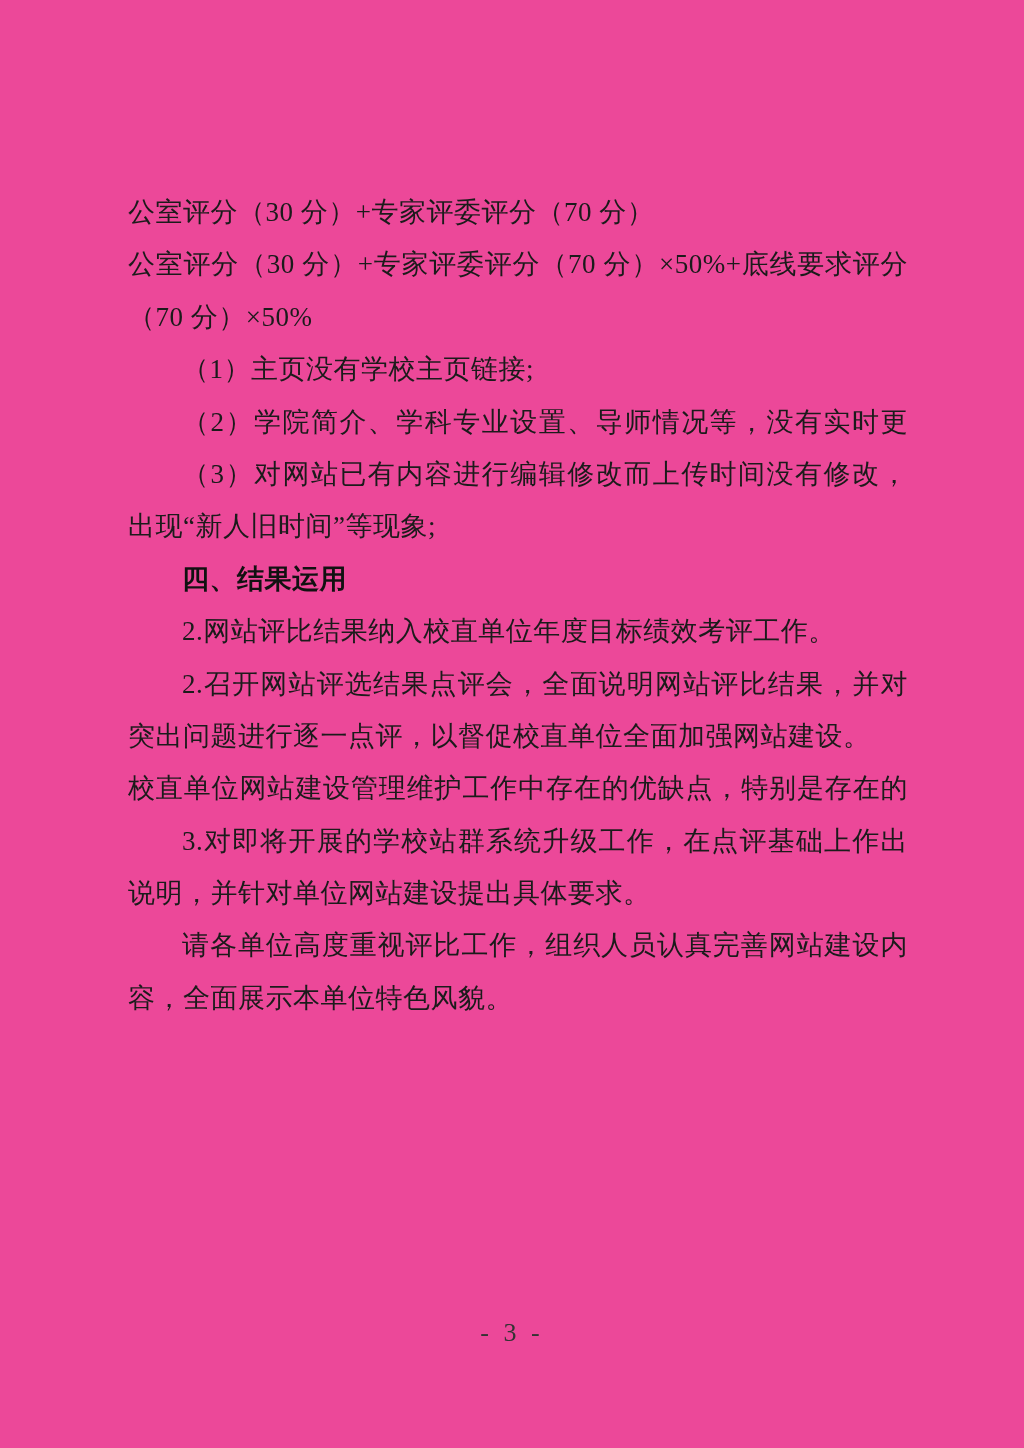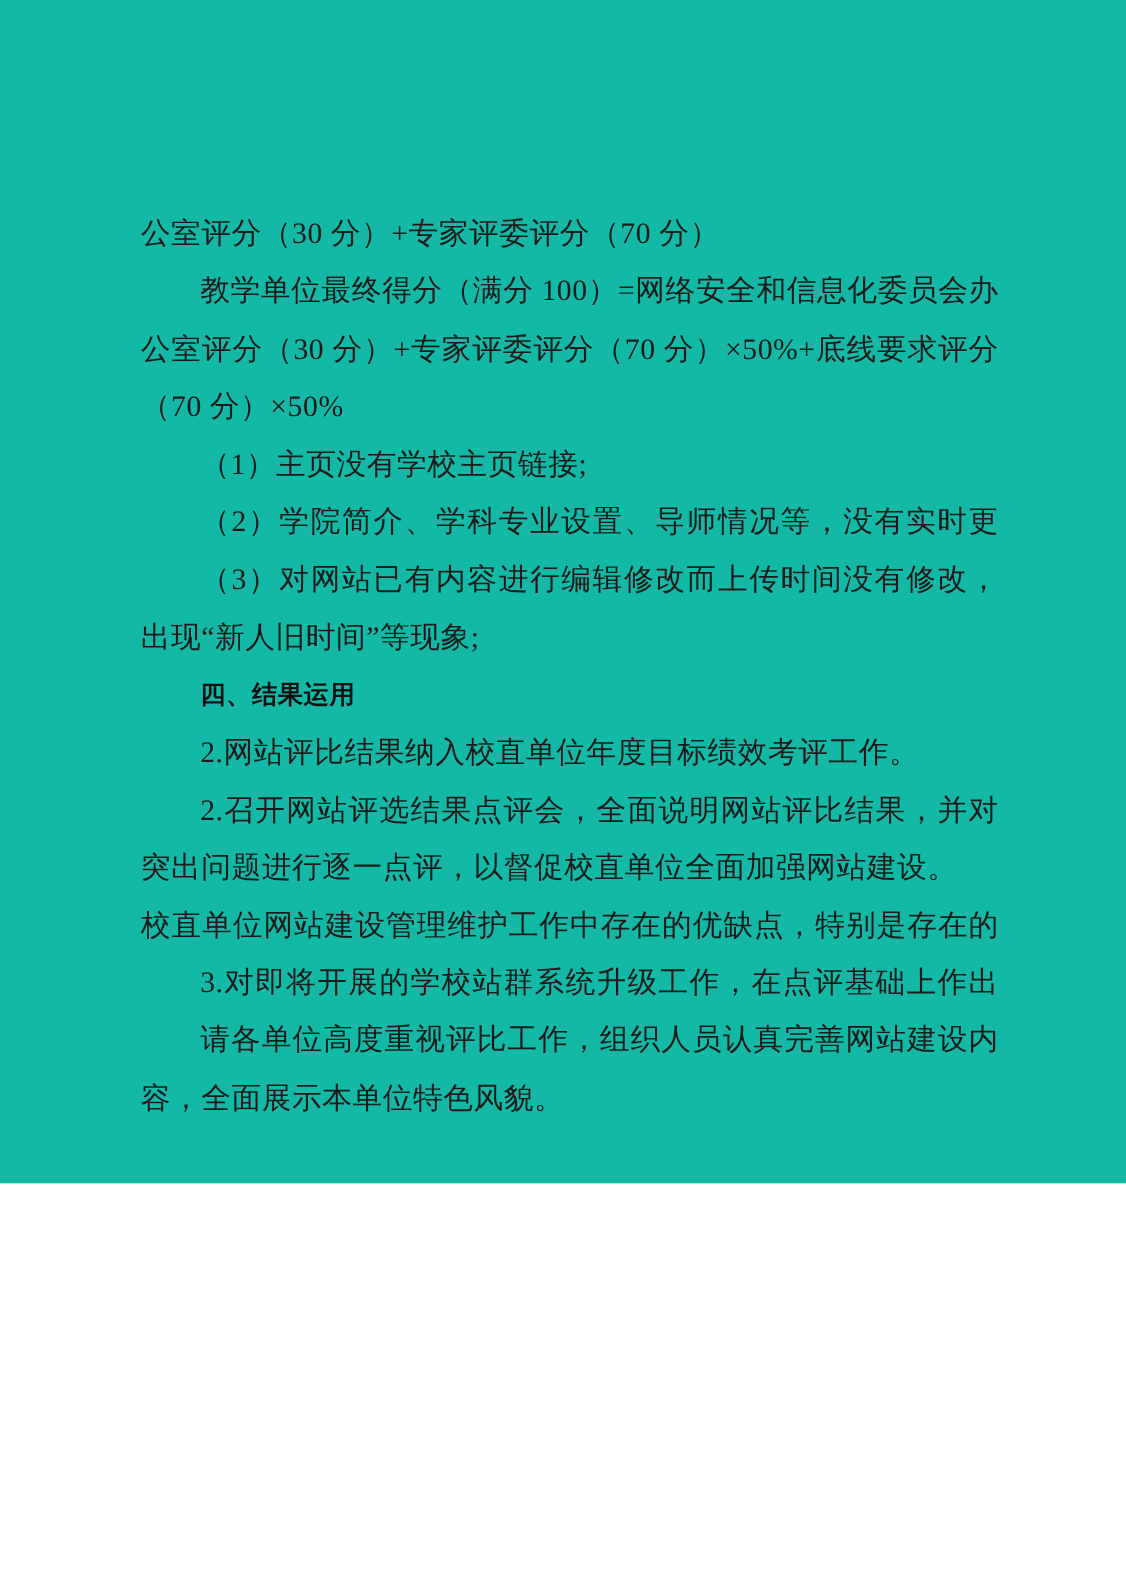--- a/index.html
+++ b/index.html
@@ -3,22 +3,22 @@
 <meta charset="utf-8">
 <style>
   html, body {
     margin: 0;
     padding: 0;
     background: #ffffff;
   }
   .sheet {
     position: relative;
     width: 1024px;
-    height: 1076px;
-    background: #14b8a6;
+    height: 1448px;
+    background: #ec4899;
     overflow: hidden;
     font-family: "Liberation Serif", "DejaVu Serif", serif;
   }
   .doc {
     position: absolute;
     left: 128px;
     top: 186px;
     width: 780px;
     font-size: 27px;
     line-height: 52.4px;
@@ -34,21 +34,21 @@
   }
   .line.justify {
     text-align-last: justify;
   }
   .line.indent {
     text-indent: 54px;
   }
   .line.heading {
     font-family: "Liberation Sans", "DejaVu Sans", sans-serif;
     font-weight: 700;
-    font-size: 23px;
+    font-size: 27px;
     color: #111111;
   }
   .footer {
     position: absolute;
     left: 0;
     top: 1318px;
     width: 1024px;
     text-align: center;
     font-size: 26px;
     color: #333333;
@@ -56,30 +56,30 @@
     font-family: "Liberation Serif", "DejaVu Serif", serif;
   }
 </style>
 </head>
 <body>
 
 <div class="sheet">
   <div class="doc">
 
   <div class="line">公室评分（30 分）+专家评委评分（70 分）</div>
-      <div class="line indent justify">教学单位最终得分（满分 100）=网络安全和信息化委员会办</div>
       <div class="line justify">公室评分（30 分）+专家评委评分（70 分）×50%+底线要求评分</div>
       <div class="line">（70 分）×50%</div>
       <div class="line indent">（1）主页没有学校主页链接;</div>
       <div class="line indent justify">（2）学院简介、学科专业设置、导师情况等，没有实时更</div>
       <div class="line indent justify">（3）对网站已有内容进行编辑修改而上传时间没有修改，</div>
       <div class="line">出现“新人旧时间”等现象;</div>
       <div class="line indent heading">四、结果运用</div>
       <div class="line indent">2.网站评比结果纳入校直单位年度目标绩效考评工作。</div>
       <div class="line indent justify">2.召开网站评选结果点评会，全面说明网站评比结果，并对</div>
       <div class="line">突出问题进行逐一点评，以督促校直单位全面加强网站建设。</div>
       <div class="line justify">校直单位网站建设管理维护工作中存在的优缺点，特别是存在的</div>
       <div class="line indent justify">3.对即将开展的学校站群系统升级工作，在点评基础上作出</div>
+      <div class="line">说明，并针对单位网站建设提出具体要求。</div>
       <div class="line indent justify">请各单位高度重视评比工作，组织人员认真完善网站建设内</div>
       <div class="line">容，全面展示本单位特色风貌。</div>
     </div>
   <div class="footer">- 3 -</div>
 </div>
 
 </body></html>

